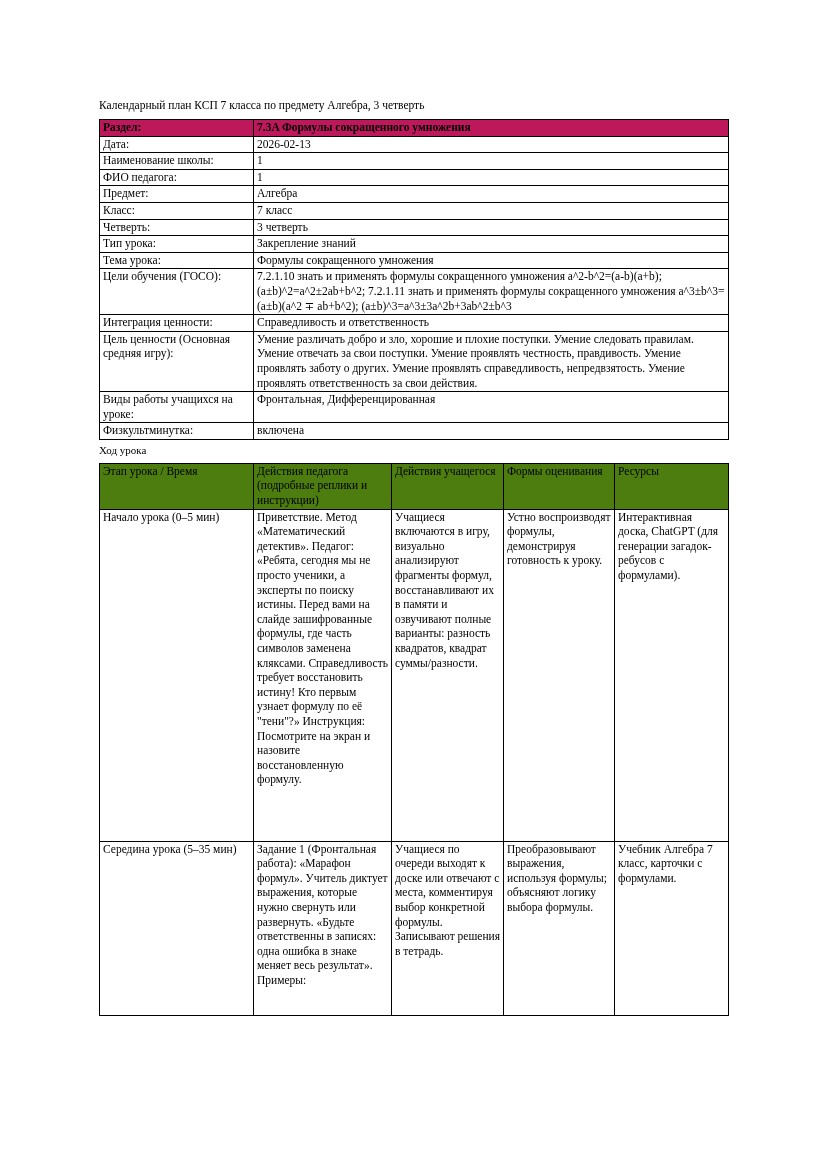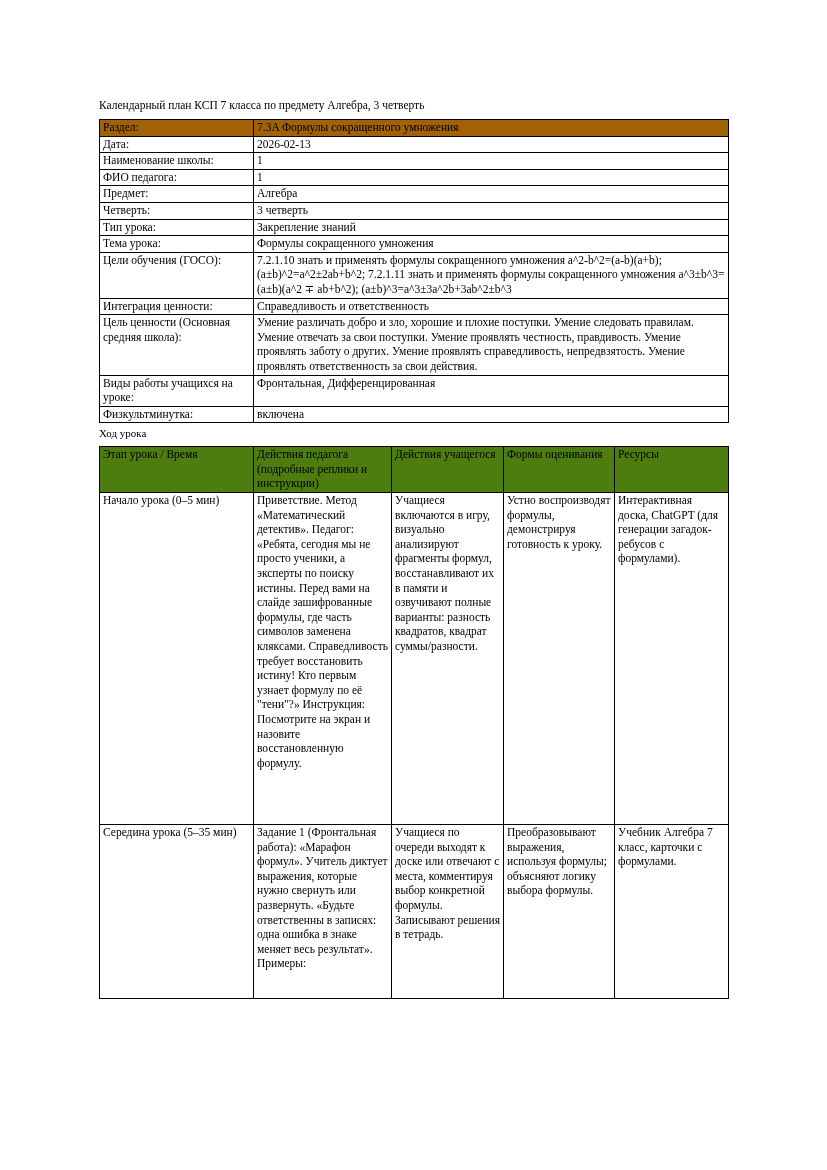--- a/index.html
+++ b/index.html
@@ -54,21 +54,21 @@
     vertical-align: top;
     text-align: left;
     font-weight: normal;
     word-wrap: break-word;
     overflow-wrap: break-word;
     hyphens: none;
   }
   
   .info-table col.c-label { width: 154px; }
   .info-table col.c-value { width: 475px; }
-  .info-table tr.shaded td { background: #a16207; }
+  .info-table tr.shaded td { background: #be185d; font-weight: bold; }
   .info-table td { height: 14px; }
 
   
   .lesson-table col.c1 { width: 154px; }
   .lesson-table col.c2 { width: 138px; }
   .lesson-table col.c3 { width: 112px; }
   .lesson-table col.c4 { width: 111px; }
   .lesson-table col.c5 { width: 114px; }
   .lesson-table thead td { background: #4d7c0f; margin-top: 45px; }
   .lesson-table tbody td { vertical-align: top; }
@@ -103,41 +103,45 @@
         </tr>
         <tr>
           <td>ФИО педагога:</td>
           <td>1</td>
         </tr>
         <tr>
           <td>Предмет:</td>
           <td>Алгебра</td>
         </tr>
         <tr>
+          <td>Класс:</td>
+          <td>7 класс</td>
+        </tr>
+        <tr>
           <td>Четверть:</td>
           <td>3 четверть</td>
         </tr>
         <tr>
           <td>Тип урока:</td>
           <td>Закрепление знаний</td>
         </tr>
         <tr>
           <td>Тема урока:</td>
           <td>Формулы сокращенного умножения</td>
         </tr>
         <tr>
           <td>Цели обучения (ГОСО):</td>
           <td>7.2.1.10 знать и применять формулы сокращенного умножения a^2-b^2=(a-b)(a+b); (a±b)^2=a^2±2ab+b^2; 7.2.1.11 знать и применять формулы сокращенного умножения a^3±b^3=(a±b)(a^2 ∓ ab+b^2); (a±b)^3=a^3±3a^2b+3ab^2±b^3</td>
         </tr>
         <tr>
           <td>Интеграция ценности:</td>
           <td>Справедливость и ответственность</td>
         </tr>
         <tr>
-          <td>Цель ценности (Основная средняя школа):</td>
+          <td>Цель ценности (Основная средняя игру):</td>
           <td>Умение различать добро и зло, хорошие и плохие поступки. Умение следовать правилам. Умение отвечать за свои поступки. Умение проявлять честность, правдивость. Умение проявлять заботу о других. Умение проявлять справедливость, непредвзятость. Умение проявлять ответственность за свои действия.</td>
         </tr>
         <tr>
           <td>Виды работы учащихся на уроке:</td>
           <td>Фронтальная, Дифференцированная</td>
         </tr>
         <tr>
           <td>Физкультминутка:</td>
           <td>включена</td>
         </tr>

